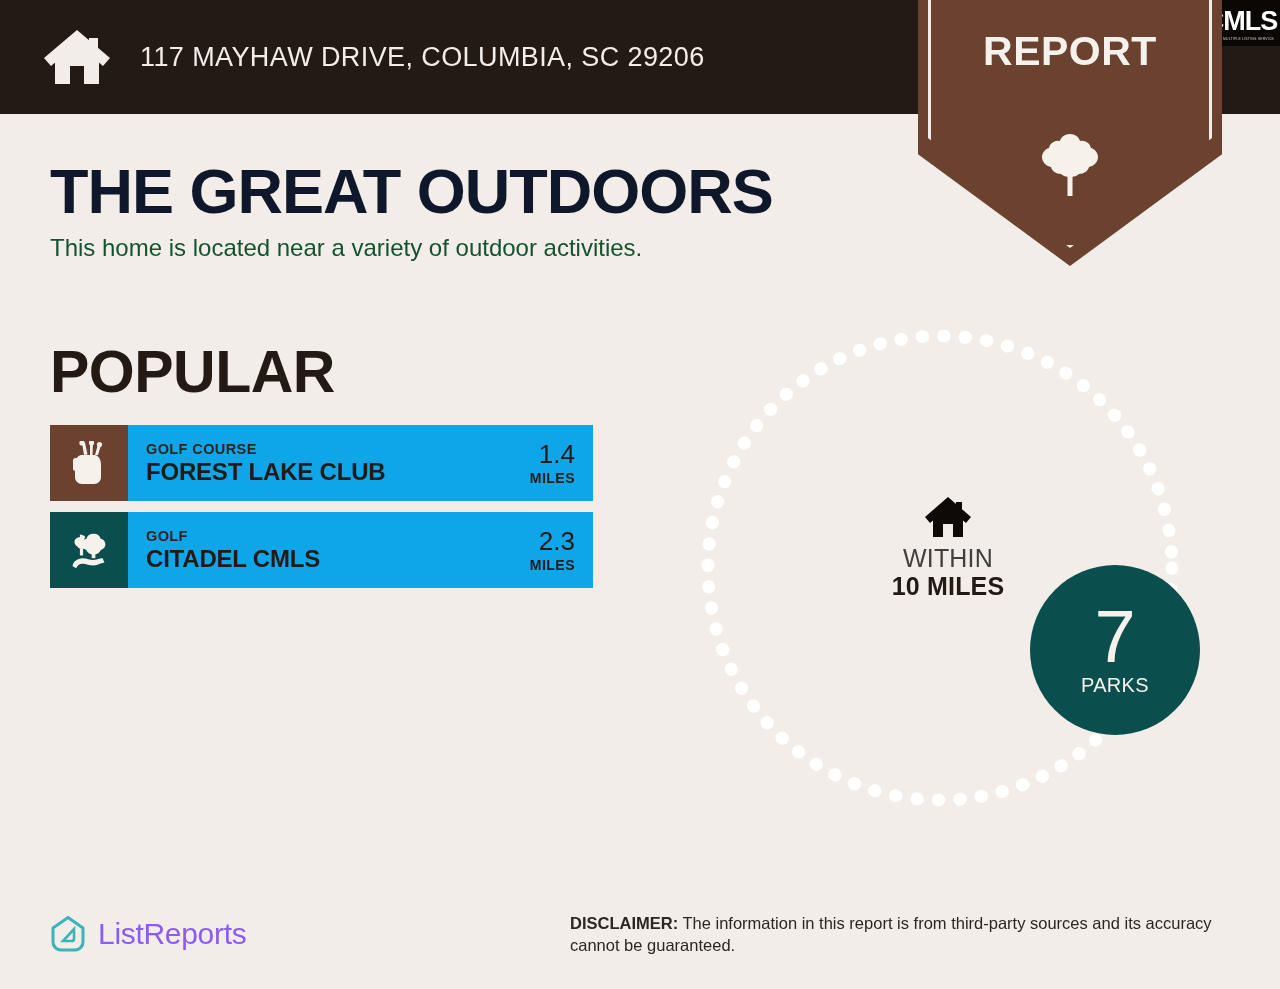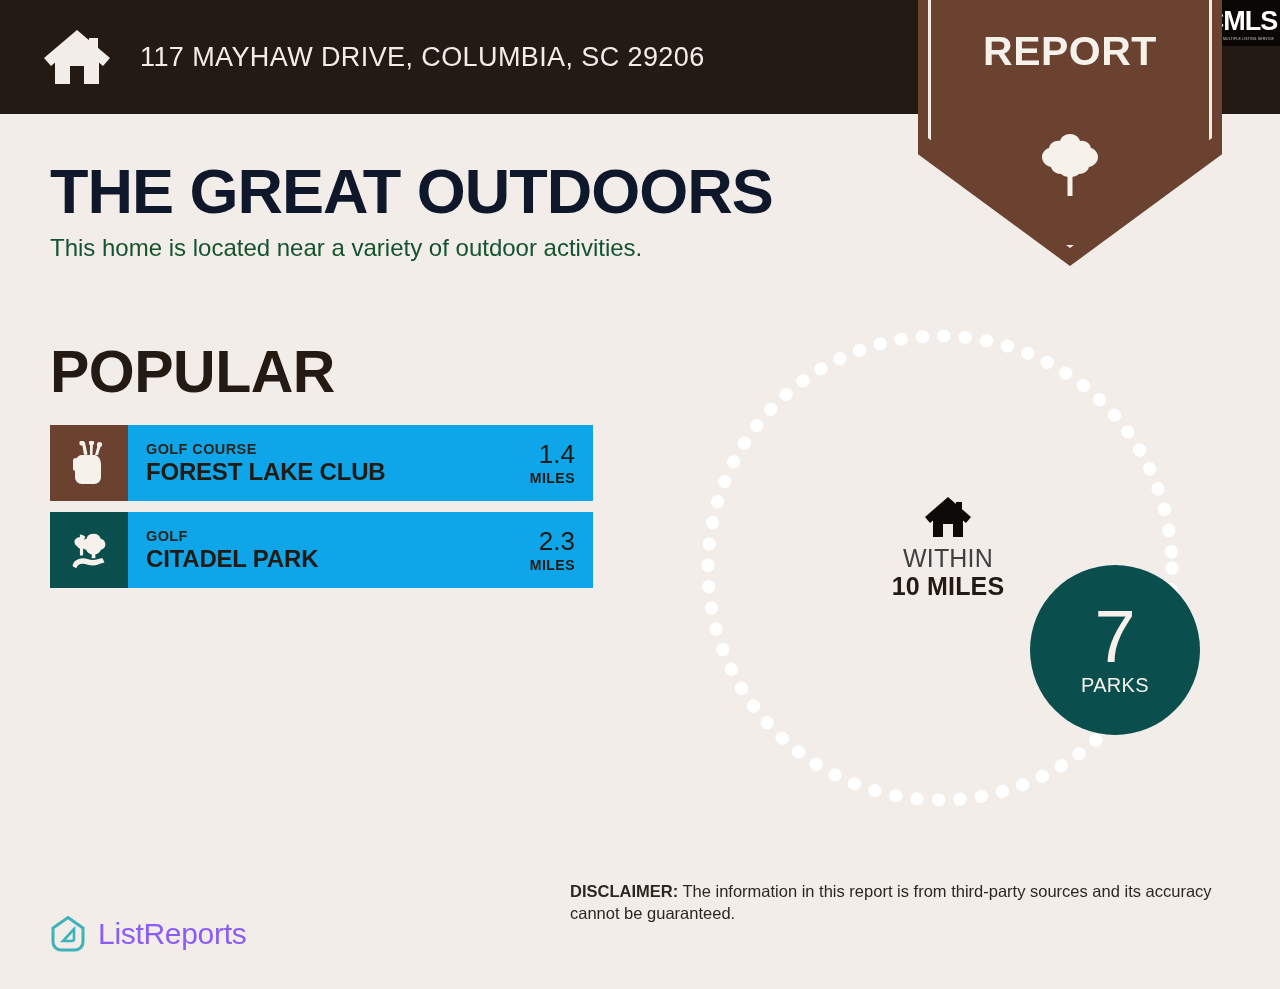--- a/index.html
+++ b/index.html
@@ -133,21 +133,21 @@
   .bubble-lbl{ font-size:21px; line-height:1.1; letter-spacing:.3px; margin-top:6px; }
   .bubble-parks .bubble-lbl{ font-size:20px; margin-top:4px; }
 
   
   .footer-logo{ position:absolute; left:50px; top:915px; display:flex; align-items:center; }
   .footer-logo svg{ width:36px; height:38px; display:block; }
   .footer-logo-text{
     margin-left:12px; font-size:30px; color:#8b5cf6; font-weight:400; letter-spacing:-.3px;
   }
   .disclaimer{
-    position:absolute; left:570px; top:880px; width:660px;
+    position:absolute; left:570px; top:912px; width:660px;
     font-size:16.5px; line-height:1.35; color:#2E2620;
   }
   .disclaimer b{ font-weight:700; }
 </style>
 </head>
 <body>
 
 <div class="header-bar">
   <svg class="header-home" viewBox="0 0 70 58">
     <path fill="#F2EDE8" d="M35 2 L68 30 L61 38 L35 16 L9 38 L2 30 Z"></path>
@@ -213,21 +213,21 @@
         <rect fill="#F6F1EB" x="25" y="22" width="4" height="9"></rect>
         <path fill="#F6F1EB" d="M12 8c-3 0-6 2-6 5 0 2 1 4 3 5 1 2 3 3 5 3s4-1 5-3c-2-1-3-3-3-5 0-2 1-4 2-5-1-2-4-3-6-3z"></path>
         <rect fill="#F6F1EB" x="12" y="20" width="3.5" height="8"></rect>
         <path fill="#F6F1EB" d="M4 40c0-5 5-9 11-9 5 0 8 2 11 2 4 0 7-2 11-2l2 5c-4 0-7 3-12 3-5 0-8-2-12-2-4 0-6 2-7 5z"></path>
         <path fill="#F6F1EB" d="M24 31c5 0 9 3 9 6s-4 6-9 6-9-3-9-6 4-6 9-6z" opacity="0"></path>
       </svg>
     </div>
     <div class="card-body">
       <div class="card-text">
         <div class="card-cat">GOLF</div>
-        <div class="card-name">CITADEL PARK</div>
+        <div class="card-name">CITADEL CMLS</div>
       </div>
       <div class="card-dist">
         <div class="card-dist-num">2.3</div>
         <div class="card-dist-unit">MILES</div>
       </div>
     </div>
   </div>
 
 </div>
 

